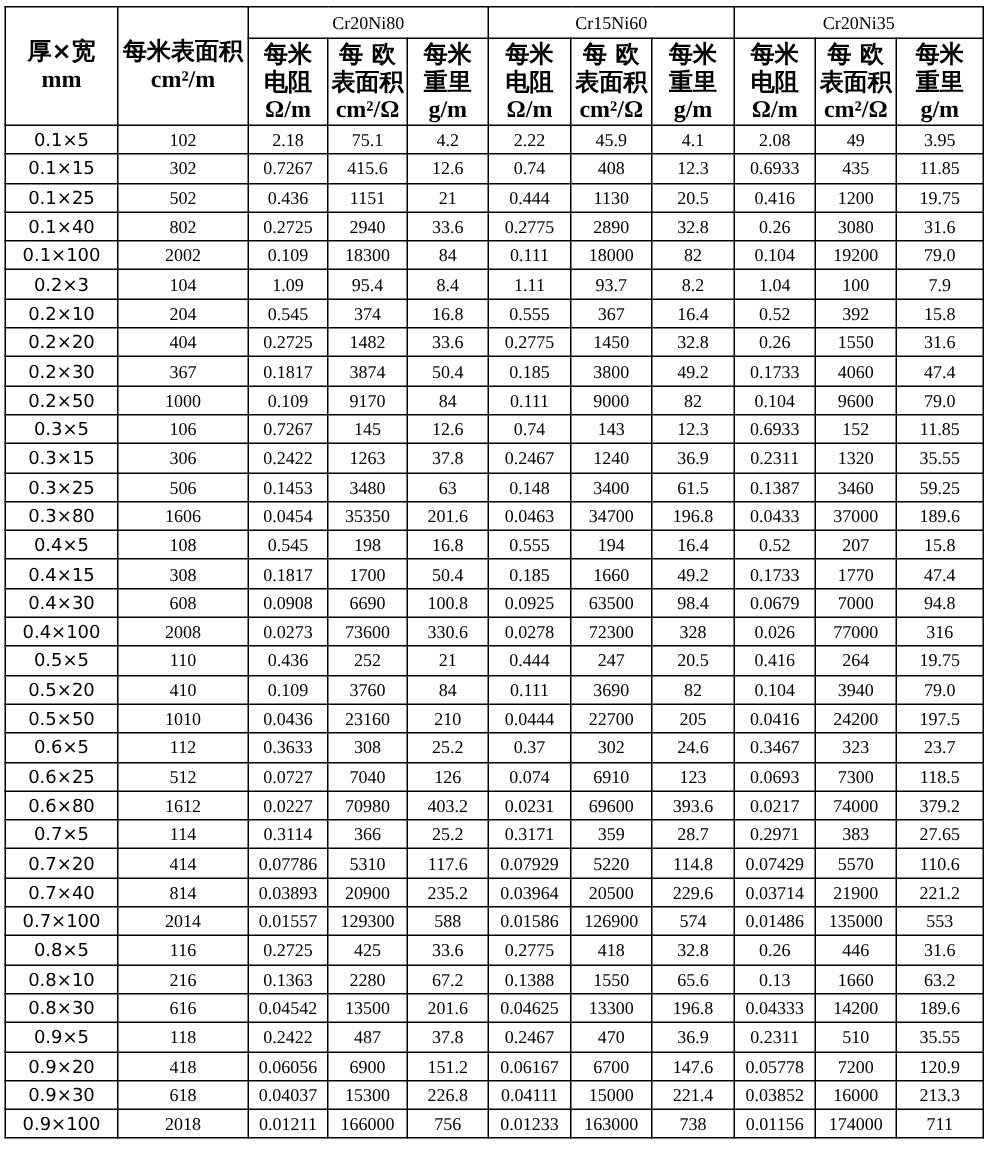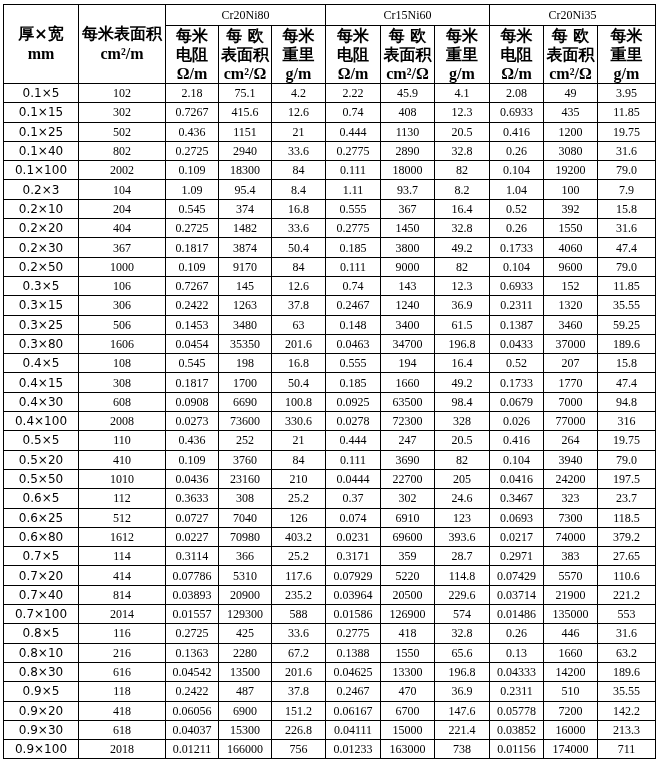--- a/index.html
+++ b/index.html
@@ -531,21 +531,21 @@
         <td class="rowhead">0.9×20</td>
         <td>418</td>
         <td>0.06056</td>
         <td>6900</td>
         <td>151.2</td>
         <td>0.06167</td>
         <td>6700</td>
         <td>147.6</td>
         <td>0.05778</td>
         <td>7200</td>
-        <td>142.2</td>
+        <td>120.9</td>
       </tr>
       <tr>
         <td class="rowhead">0.9×30</td>
         <td>618</td>
         <td>0.04037</td>
         <td>15300</td>
         <td>226.8</td>
         <td>0.04111</td>
         <td>15000</td>
         <td>221.4</td>

